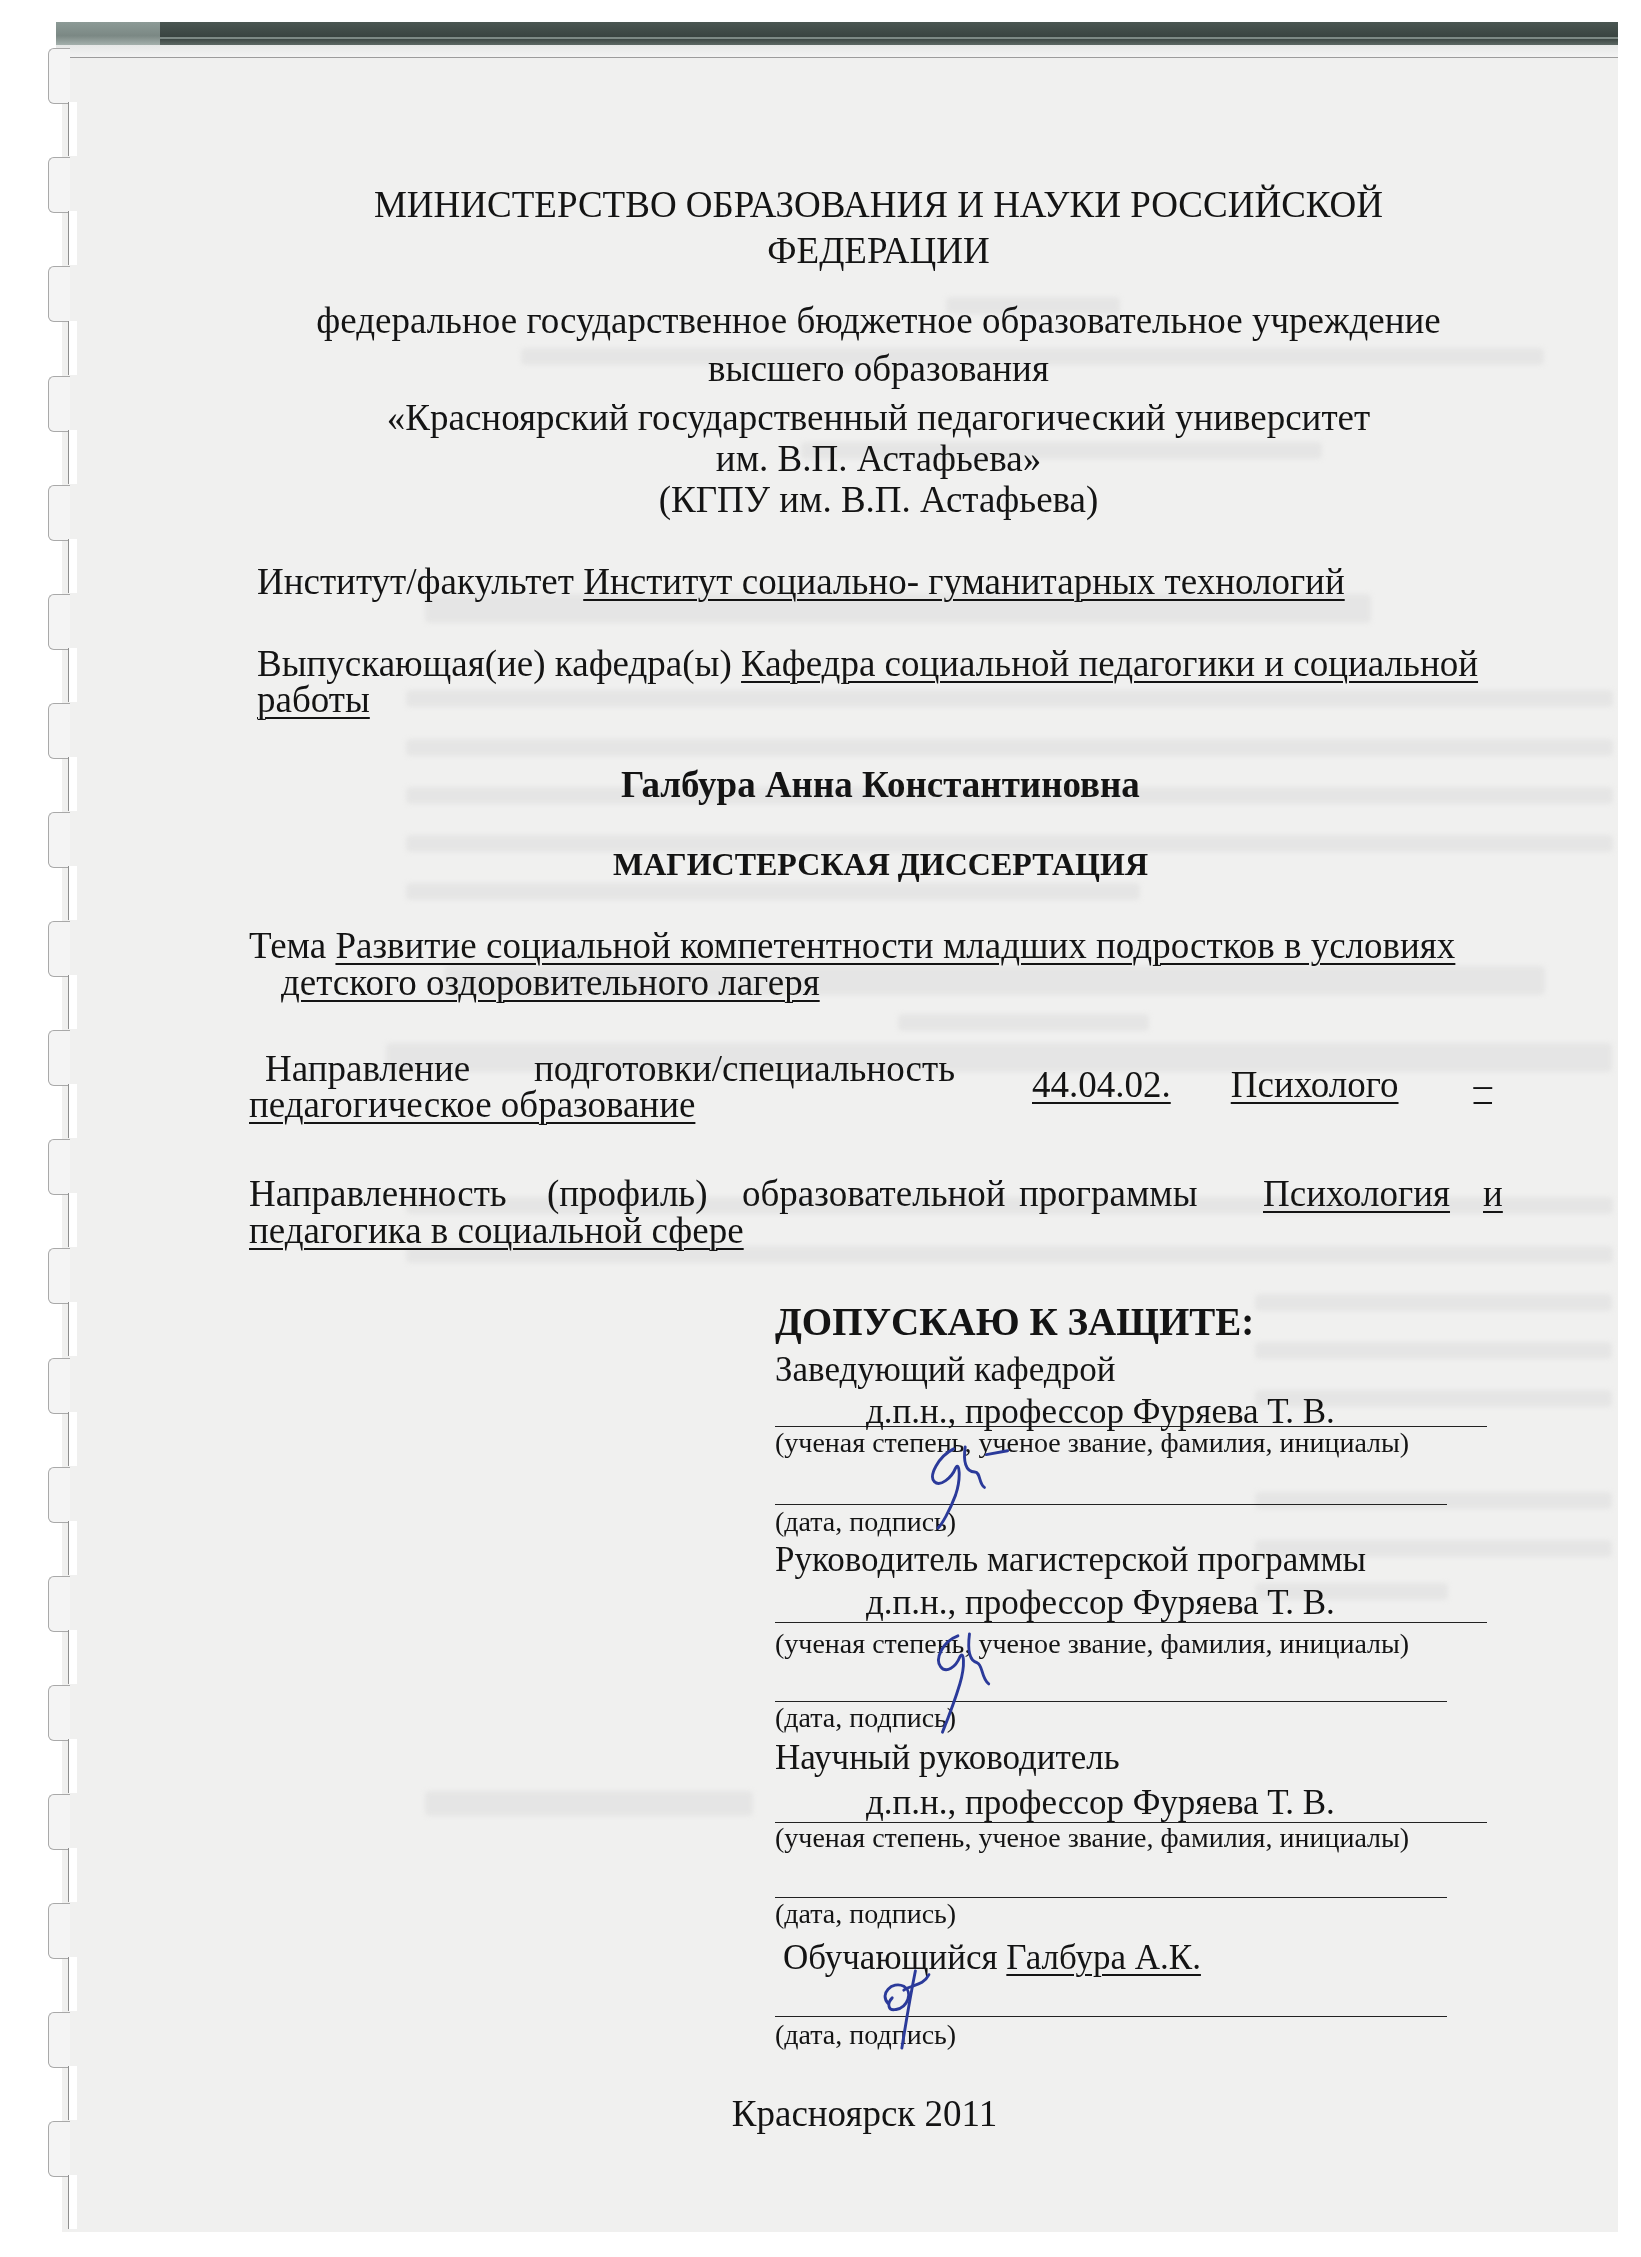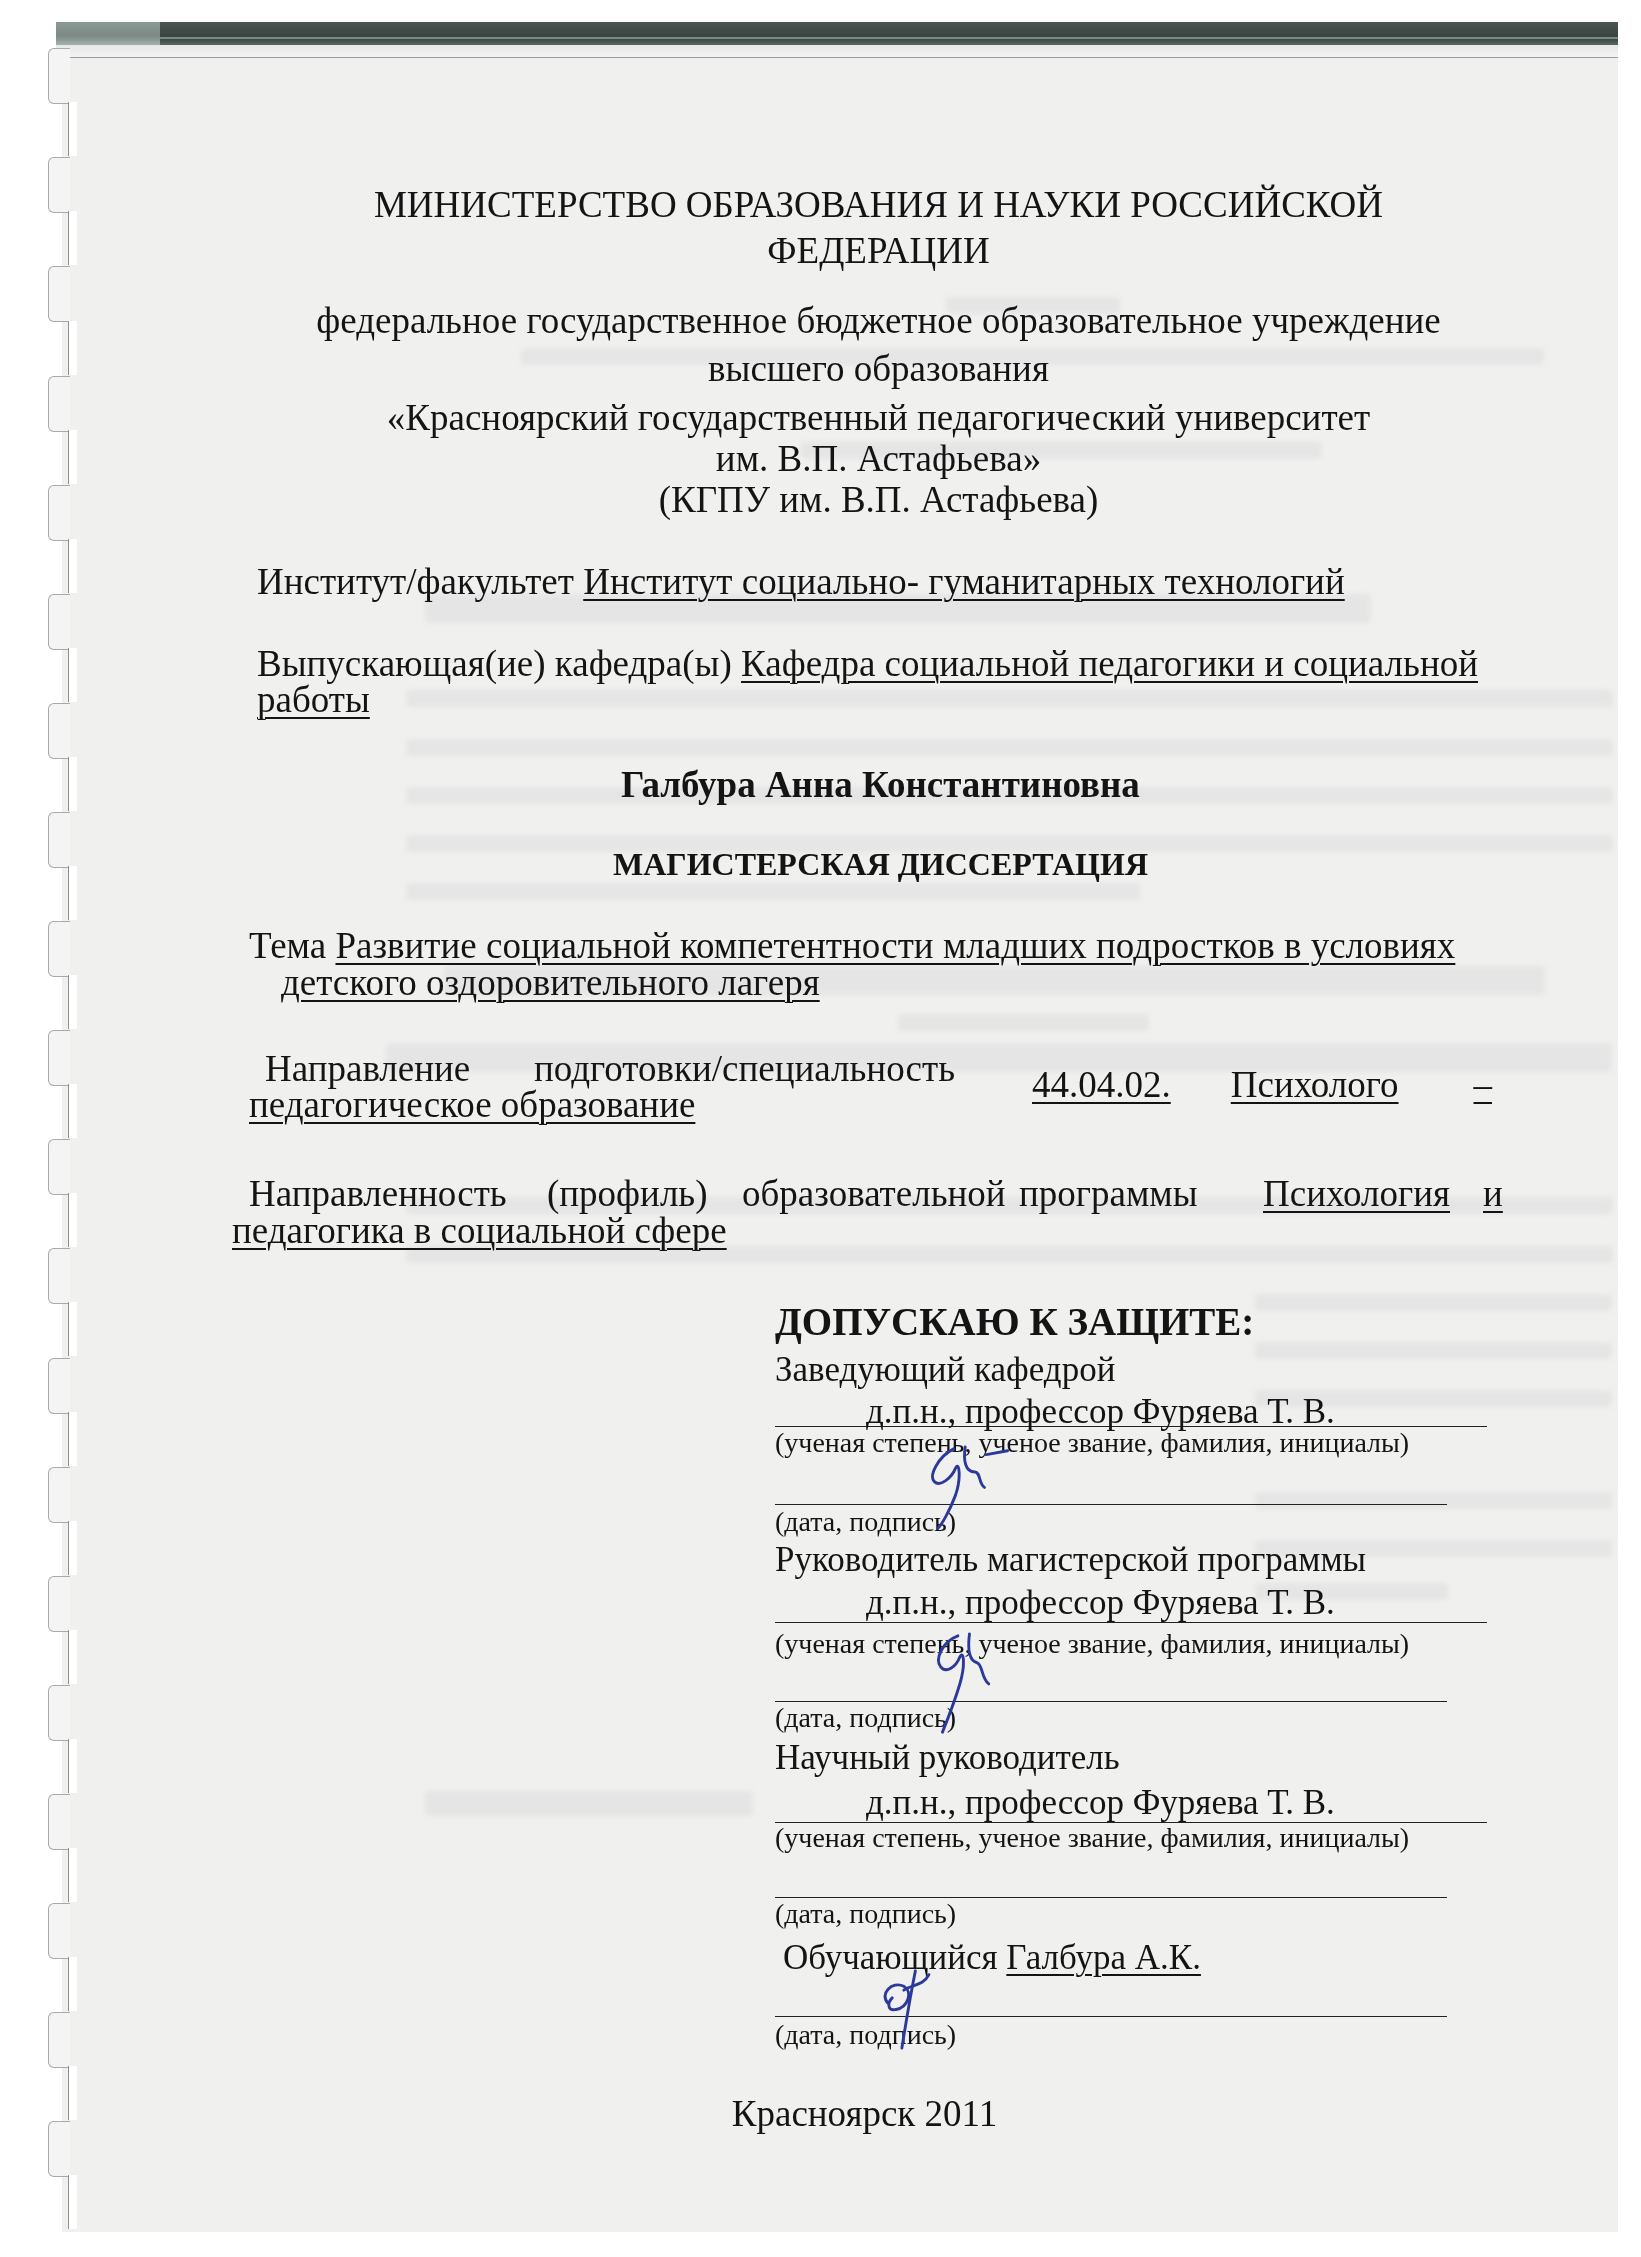--- a/index.html
+++ b/index.html
@@ -176,21 +176,21 @@
 
 <div class="line t38" style="left:249px;top:1175px;width:1258px;height:39px;">
   <span class="line" style="left:0;top:0;">Направленность</span>
   <span class="line" style="left:298px;top:0;">(профиль)</span>
   <span class="line" style="left:493px;top:0;">образовательной</span>
   <span class="line" style="left:770px;top:0;">программы</span>
   <span class="line u" style="left:1014px;top:0;width:244px;">
     <span>Психология</span><span style="display:inline-block;width:33px;"></span><span>и</span>
   </span>
 </div>
-<div class="line t38" style="left:232px;top:1212px;text-align:center;">
+<div class="line t38" style="left:249px;top:1212px;text-align:center;">
   <span class="u">педагогика в социальной сфере</span>
 </div>
 
 <div class="line bold" style="left:775px;top:1302px;font-size:39px;">ДОПУСКАЮ К ЗАЩИТЕ:</div>
 
 <div class="line t36" style="left:775px;top:1352px;">Заведующий кафедрой</div>
 <div class="rule" style="left:775px;top:1426px;width:712px;"></div>
 <div class="line t36" style="left:866px;top:1394px;">д.п.н., профессор Фуряева Т. В.</div>
 <div class="line t29" style="left:775px;top:1429px;">(ученая степень, ученое звание, фамилия, инициалы)</div>
 <div class="rule" style="left:775px;top:1504px;width:672px;"></div>

